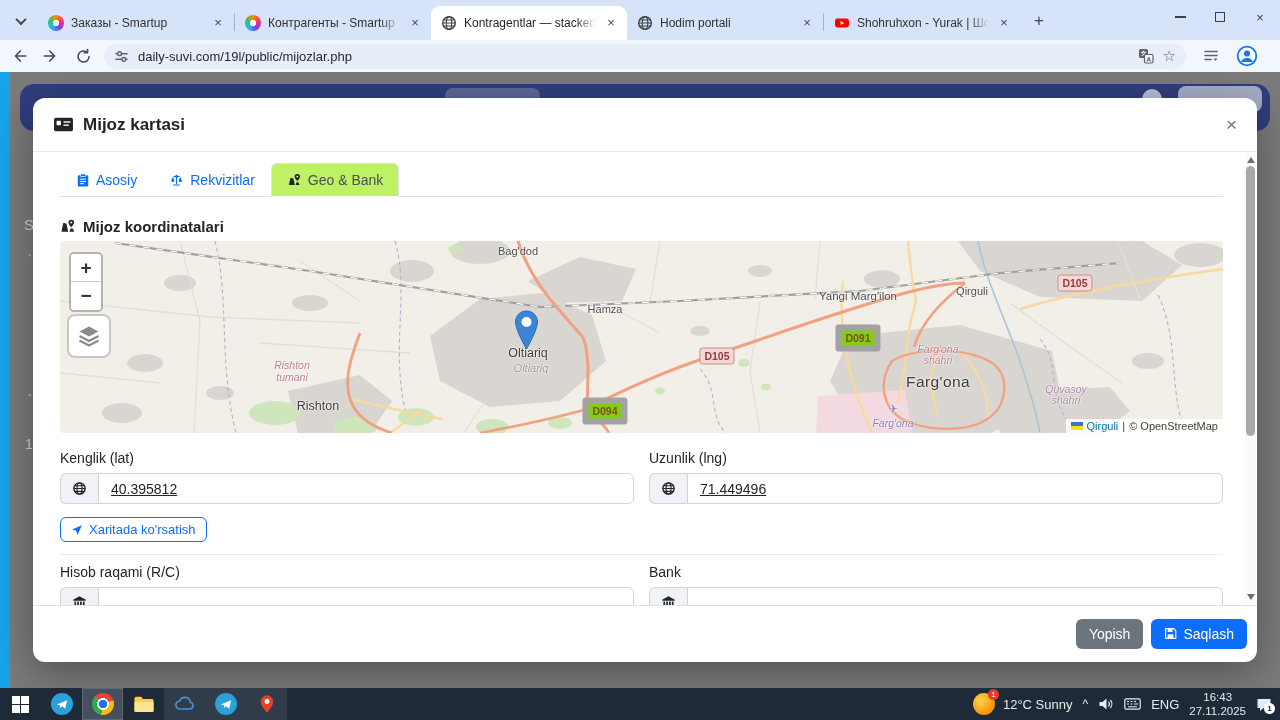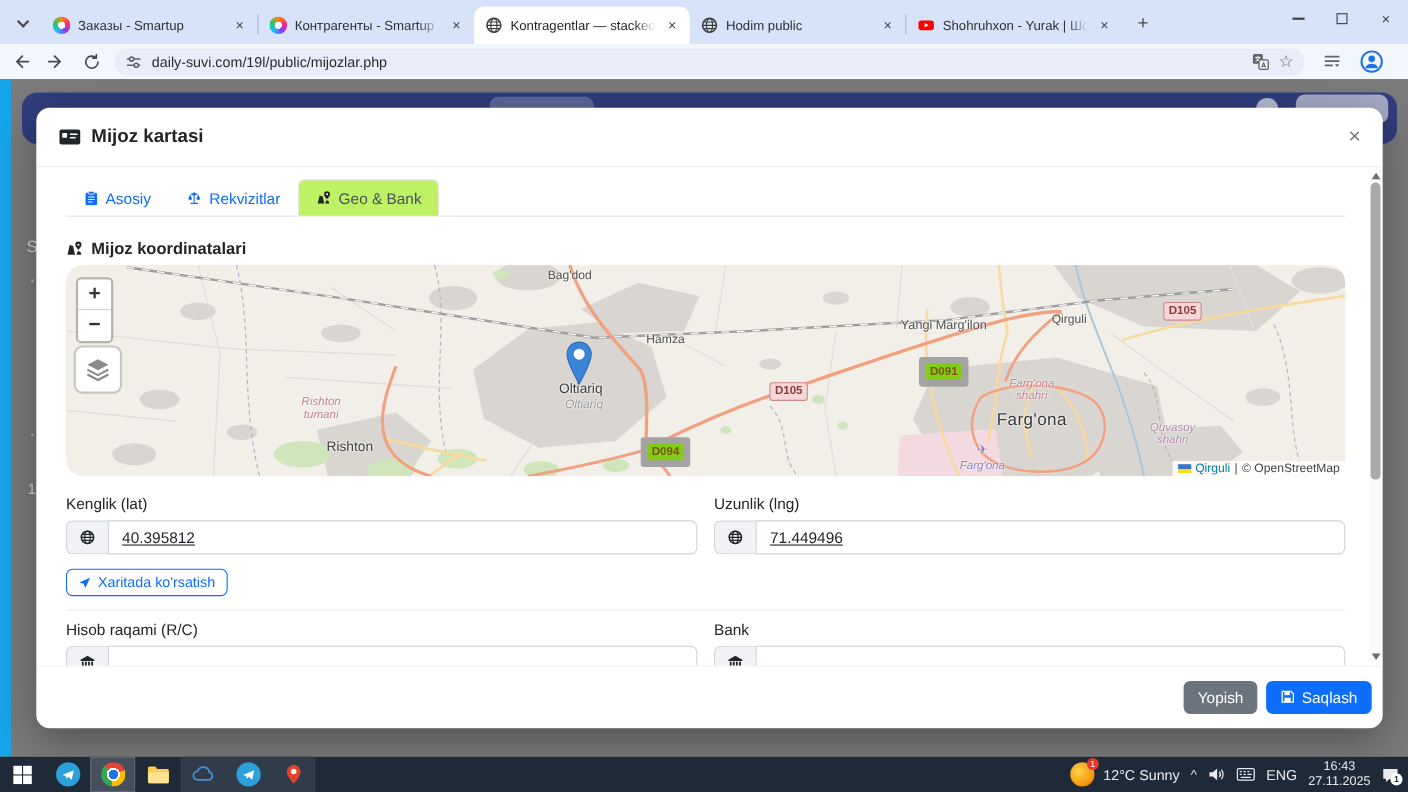--- a/index.html
+++ b/index.html
@@ -39,32 +39,32 @@
   .blue-strip { position:absolute; left:0; top:0; width:10px; height:616px; background:#17a5ea; }
   .bg-navbar { position:absolute; left:20px; top:12px; width:1250px; height:47px; background:#313e7e; border-radius:14px; }
   .bg-pill1 { position:absolute; left:425px; top:4px; width:95px; height:16px; background:rgba(255,255,255,.22); border-radius:8px; }
   .bg-avatar { position:absolute; left:1122px; top:5px; width:20px; height:20px; background:rgba(230,232,240,.75); border-radius:50%; }
   .bg-pill2 { position:absolute; left:1158px; top:2px; width:84px; height:26px; background:rgba(205,210,225,.75); border-radius:8px; }
   .frag { position:absolute; color:#ccd1d9; }
 
   
   .modal { position:absolute; left:33px; top:26px; width:1224px; height:564px; background:#fff; border-radius:12px; box-shadow:0 10px 40px rgba(0,0,0,.35); }
   .m-header { height:54px; display:flex; align-items:center; padding:0 20px; border-bottom:1px solid #e9ecef; }
-  .m-title { font-size:17px; font-weight:bold; display:flex; align-items:flex-start; gap:9px; }
+  .m-title { font-size:17px; font-weight:bold; display:flex; align-items:center; gap:9px; }
   .m-close { margin-left:auto; font-size:19px; color:#6f7479; line-height:1; }
   .m-body { position:relative; height:453px; padding:0 34px 0 27px; overflow:hidden; }
   .m-footer { height:56px; border-top:1px solid #dee2e6; display:flex; align-items:center; justify-content:flex-end; gap:8px; padding:0 10px; border-radius:0 0 12px 12px; }
 
   .nav-tabs { margin-top:11px; display:flex; border-bottom:1px solid #dee2e6; }
   .nav-link { padding:8px 15px; font-size:14px; color:#0d6efd; display:flex; align-items:center; gap:6px; border:1px solid transparent; border-radius:6px 6px 0 0; margin-bottom:-1px; }
   .nav-link.active { color:#495057; background:#bef264; border-color:#dee2e6 #dee2e6 #fff; }
 
   .section-head { margin:21px 0 0; font-size:15px; font-weight:bold; display:flex; align-items:center; gap:7px; }
 
-  .map { position:relative; margin-top:6px; width:1163px; height:192px; border-radius:16px; overflow:hidden; background:#f2efe9; }
+  .map { position:relative; margin-top:6px; width:1163px; height:192px; border-radius:4px; overflow:hidden; background:#f2efe9; }
   .map svg.base { position:absolute; inset:0; }
   .mlabel { position:absolute; transform:translate(-50%,-50%); font-size:11px; color:#4e4e4e; white-space:nowrap; text-shadow:0 0 2px #fff,0 0 2px #fff; }
   .mlabel.town { font-size:12.5px; color:#3c3c3c; }
   .mlabel.big { font-size:15.5px; color:#383838; letter-spacing:.4px; }
   .mlabel.dist { font-style:italic; color:#c2808f; font-size:10.5px; }
   .mlabel.mauve { font-style:italic; color:#b089a8; font-size:10.5px; }
   .mlabel.alt { font-style:italic; color:#9a9a9a; }
   .mlabel.air { color:#8a7fc0; }
   .badge-road { position:absolute; transform:translate(-50%,-50%); font-size:10.5px; font-weight:bold; padding:0 4px; border-radius:3px; line-height:15px; }
   .badge-pink { background:#f7d7d6; border:1px solid #c98c8c; color:#8c3c3c; }
@@ -148,21 +148,21 @@
       <span class="tclose">×</span>
     </div>
     <div class="tab inactive">
       <span class="fav">
         <svg width="16" height="16" viewBox="0 0 16 16">
             <circle cx="8" cy="8" r="6.3" fill="none" stroke="#3c4043" stroke-width="1.4"></circle>
             <ellipse cx="8" cy="8" rx="2.8" ry="6.3" fill="none" stroke="#3c4043" stroke-width="1.1"></ellipse>
             <path d="M1.8 8h12.4M2.6 5h10.8M2.6 11h10.8" stroke="#3c4043" stroke-width="1.1" fill="none"></path>
           </svg>
       </span>
-      <span class="title">Hodim public</span>
+      <span class="title">Hodim portali</span>
       <span class="tclose">×</span>
     </div>
     <span class="tab-sep"></span>
     <div class="tab inactive">
       <span class="fav">
         <svg width="16" height="16" viewBox="0 0 16 16">
             <rect x="1" y="3.6" width="14" height="8.8" rx="2.4" fill="#f00"></rect>
             <path d="M6.6 6l3.6 2-3.6 2z" fill="#fff"></path>
           </svg>
       </span>

